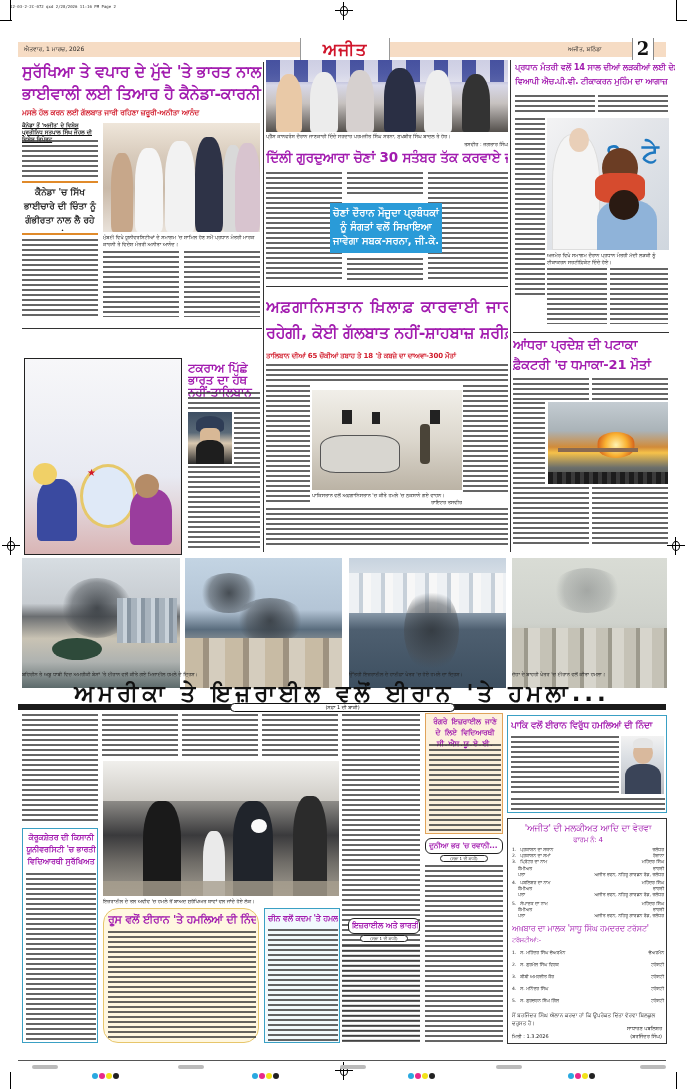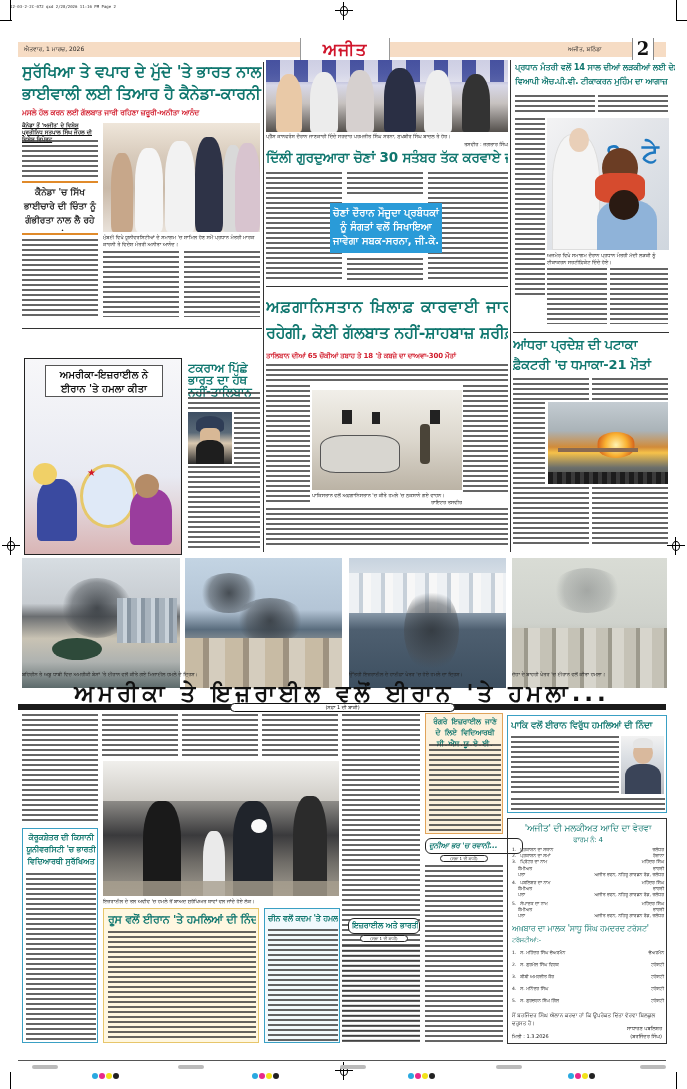--- a/index.html
+++ b/index.html
@@ -22,21 +22,21 @@
   .masthead { left: 300px; top: 38px; width: 90px; height: 22px; background: #fff; border-left: 1px solid #999; border-right: 1px solid #999; text-align: center; }
   .masthead span { font-family: "DejaVu Serif", serif; font-weight: bold; color: #d0152b; font-size: 17px; line-height: 22px; letter-spacing: 1px; }
   .pageno { left: 632px; top: 38px; width: 22px; height: 22px; border-left: 1px solid #888; border-right: 1px solid #888; background: #fff; text-align: center; font-family: "DejaVu Serif", serif; font-weight: bold; font-size: 18px; line-height: 22px; }
 
   
   .txt { overflow: hidden; }
   .lines { background-image: repeating-linear-gradient(to bottom, #3a3a3a 0px, #3a3a3a 2px, transparent 2px, transparent 5px); opacity: .78; }
   .col-rule { width: 1px; background: #333; }
   .hrule { height: 1px; background: #333; }
 
-  .hl { font-family: "DejaVu Sans", sans-serif; font-weight: bold; color: #0f766e; white-space: nowrap; overflow: hidden; letter-spacing: -0.2px; }
+  .hl { font-family: "DejaVu Sans", sans-serif; font-weight: bold; color: #a21caf; white-space: nowrap; overflow: hidden; letter-spacing: -0.2px; }
   .hl-red { color: #d11a2a; }
   .cap { font-size: 5px; color: #222; line-height: 7px; overflow: hidden; }
 
   .photo { overflow: hidden; }
   .ph-canada { background: linear-gradient(180deg, #efe6da 0%, #d8cbbc 30%, #c9b9a8 60%, #e9e2da 100%); }
   .ph-canada .p { position: absolute; border-radius: 40% 40% 10% 10%; }
   .ph-press { background: linear-gradient(180deg, #6b6fb0 0%, #8f93c7 18%, #d8d8e8 35%, #c7c2c0 60%, #54504c 100%); }
   .ph-press .check { position:absolute; left:0; top:0; right:0; height:22px; background: repeating-linear-gradient(90deg,#3d4a9b 0 14px,#e6e6f0 14px 28px); opacity:.8; }
   .ph-modi { background: linear-gradient(135deg, #f3f3f4 0%, #e4e6ea 40%, #cfd6de 100%); }
   .ph-ruins { background: linear-gradient(180deg, #f1efe9 0%, #dcd7cd 50%, #bbb3a5 100%); }
@@ -188,21 +188,20 @@
 <div class="abs lines" style="left:513px;top:402px;width:32px;height:82px;"></div>
 <div class="abs photo ph-fire" style="left:548px;top:402px;width:120px;height:82px;">
   <div style="position:absolute;left:48px;top:30px;width:40px;height:26px;border-radius:50%;background:radial-gradient(circle,#fff3b0 0%,#f9b233 45%,#d86a1d 75%,transparent 80%);"></div>
   <div style="position:absolute;left:10px;top:46px;width:80px;height:4px;background:#8a6a50;"></div>
   <div style="position:absolute;left:0;top:70px;width:120px;height:12px;background:repeating-linear-gradient(90deg,#1c1c1c 0 5px,#3a3a3a 5px 9px);"></div>
 </div>
 <div class="abs lines" style="left:513px;top:487px;width:76px;height:60px;"></div>
 <div class="abs lines" style="left:592px;top:487px;width:76px;height:60px;"></div>
 
 <div class="abs cartoon" style="left:24px;top:358px;width:158px;height:197px;">
-  <div class="abs cartoon-title" style="left:20px;top:6px;width:118px;height:32px;padding-top:2px;">ਅਮਰੀਕਾ-ਇਜ਼ਰਾਈਲ ਨੇ ਈਰਾਨ 'ਤੇ ਹਮਲਾ ਕੀਤਾ</div>
   <div class="abs" style="left:12px;top:120px;width:40px;height:62px;background:#3a4aa0;border-radius:40% 40% 10% 10%;"></div>
   <div class="abs" style="left:8px;top:104px;width:24px;height:22px;background:#f0d067;border-radius:50%;"></div>
   <div class="abs" style="left:55px;top:105px;width:56px;height:64px;border:3px solid #e6c86a;border-radius:50%;background:#dfe9f7;"></div>
   <div class="abs" style="left:105px;top:130px;width:42px;height:56px;background:#9a3d9d;border-radius:40% 40% 10% 10%;"></div>
   <div class="abs" style="left:110px;top:115px;width:24px;height:24px;background:#b58c67;border-radius:50%;"></div>
   <div class="abs" style="left:62px;top:108px;color:#d11a2a;font-size:10px;">★</div>
 </div>
 
 <div class="abs hl" style="left:188px;top:362px;width:72px;font-size:12px;line-height:12px;white-space:normal;">ਟਕਰਾਅ ਪਿੱਛੇ ਭਾਰਤ ਦਾ ਹੱਥ ਨਹੀਂ-ਤਾਲਿਬਾਨ</div>
 <div class="abs lines" style="left:188px;top:392px;width:72px;height:18px;"></div>
@@ -255,42 +254,42 @@
   <div style="position:absolute;left:190px;top:35px;width:34px;height:100px;border-radius:40% 40% 0 0;background:#2b2b2b;"></div>
   <div style="position:absolute;left:0;top:120px;width:236px;height:15px;background:#a89f8f;opacity:.8;"></div>
 </div>
 <div class="abs cap" style="left:103px;top:898px;width:236px;height:7px;white-space:nowrap;">ਇਜ਼ਰਾਈਲ ਦੇ ਤਲ ਅਵੀਵ 'ਚ ਹਮਲੇ ਤੋਂ ਬਾਅਦ ਸੁਰੱਖਿਅਤ ਥਾਵਾਂ ਵਲ ਜਾਂਦੇ ਹੋਏ ਲੋਕ।</div>
 
 <div class="abs box-blue" style="left:22px;top:828px;width:76px;height:215px;">
   <div class="hl" style="position:absolute;left:3px;top:3px;width:70px;font-size:8px;line-height:12px;white-space:normal;text-align:center;">ਕੋਰੂਕਸ਼ੇਤਰ ਦੀ ਕਿਸਾਨੀ ਯੂਨੀਵਰਸਿਟੀ 'ਚ ਭਾਰਤੀ ਵਿਦਿਆਰਥੀ ਸੁਰੱਖਿਅਤ</div>
   <div class="lines" style="position:absolute;left:3px;top:44px;width:70px;height:168px;"></div>
 </div>
 
-<div class="abs box-yellow" style="left:103px;top:908px;width:156px;height:135px;">
+<div class="abs box-yellow" style="left:103px;top:908px;width:156px;height:135px;border-radius:15px;">
   <div class="hl" style="position:absolute;left:4px;top:4px;width:148px;font-size:11px;line-height:14px;">ਰੂਸ ਵਲੋਂ ਈਰਾਨ 'ਤੇ ਹਮਲਿਆਂ ਦੀ ਨਿੰਦਾ</div>
   <div class="lines" style="position:absolute;left:4px;top:22px;width:148px;height:110px;"></div>
 </div>
 
 <div class="abs box-blue" style="left:264px;top:908px;width:76px;height:135px;background:#f1f9fd;">
   <div class="hl" style="position:absolute;left:3px;top:4px;width:70px;font-size:8px;line-height:12px;">ਚੀਨ ਵਲੋਂ ਕਦਮ 'ਤੇ ਹਮਲਾ</div>
   <div class="lines" style="position:absolute;left:3px;top:20px;width:70px;height:112px;"></div>
 </div>
 
 <div class="abs" style="left:348px;top:918px;width:72px;height:16px;border:1.5px solid #222;border-radius:6px;background:#fff;">
   <div class="hl" style="position:absolute;left:3px;top:1px;width:66px;font-size:8px;line-height:12px;">ਇਜ਼ਰਾਈਲ ਅਤੇ ਭਾਰਤੀਆਂ ਦੇ...</div>
 </div>
 <div class="abs" style="left:360px;top:935px;width:48px;height:7px;border:1px solid #222;border-radius:4px;background:#fff;font-size:4px;text-align:center;line-height:5px;">(ਸਫ਼ਾ 1 ਦੀ ਬਾਕੀ)</div>
 <div class="abs lines" style="left:342px;top:945px;width:78px;height:100px;background-color:#fff;"></div>
 
 <div class="abs box-orange" style="left:425px;top:713px;width:78px;height:121px;">
   <div class="hl" style="position:absolute;left:3px;top:3px;width:72px;font-size:7.5px;line-height:11px;white-space:normal;text-align:center;font-family:Liberation Mono, monospace;">ਰੰਗਰੇ ਇਜ਼ਰਾਈਲ ਜਾਣੇ ਦੇ ਲਿਏ ਵਿਦਿਆਰਥੀ ਸੀ.ਐਸ.ਯੂ.ਏ.ਈ.</div>
   <div class="lines" style="position:absolute;left:3px;top:30px;width:72px;height:88px;"></div>
 </div>
 
-<div class="abs" style="left:425px;top:838px;width:98px;height:16px;border:1.5px solid #222;border-radius:6px;background:#fff;font-style:italic;">
+<div class="abs" style="left:425px;top:838px;width:78px;height:16px;border:1.5px solid #222;border-radius:6px;background:#fff;">
   <div class="hl" style="position:absolute;left:3px;top:1px;width:72px;font-size:7.5px;line-height:12px;">ਦੁਨੀਆ ਭਰ 'ਚ ਰਵਾਨੀ...</div>
 </div>
 <div class="abs" style="left:440px;top:855px;width:48px;height:7px;border:1px solid #222;border-radius:4px;background:#fff;font-size:4px;text-align:center;line-height:5px;">(ਸਫ਼ਾ 1 ਦੀ ਬਾਕੀ)</div>
 <div class="abs lines" style="left:425px;top:865px;width:78px;height:180px;"></div>
 
 <div class="abs box-blue" style="left:507px;top:715px;width:160px;height:98px;">
   <div class="hl" style="position:absolute;left:3px;top:3px;width:154px;font-size:9px;line-height:13px;">ਪਾਕਿ ਵਲੋਂ ਈਰਾਨ ਵਿਰੁੱਧ ਹਮਲਿਆਂ ਦੀ ਨਿੰਦਾ</div>
   <div class="lines" style="position:absolute;left:3px;top:20px;width:108px;height:60px;"></div>
   <div class="photo ph-dar" style="position:absolute;left:113px;top:20px;width:43px;height:58px;">
     <div style="position:absolute;left:12px;top:6px;width:20px;height:22px;border-radius:50%;background:#d9b99d;"></div>

